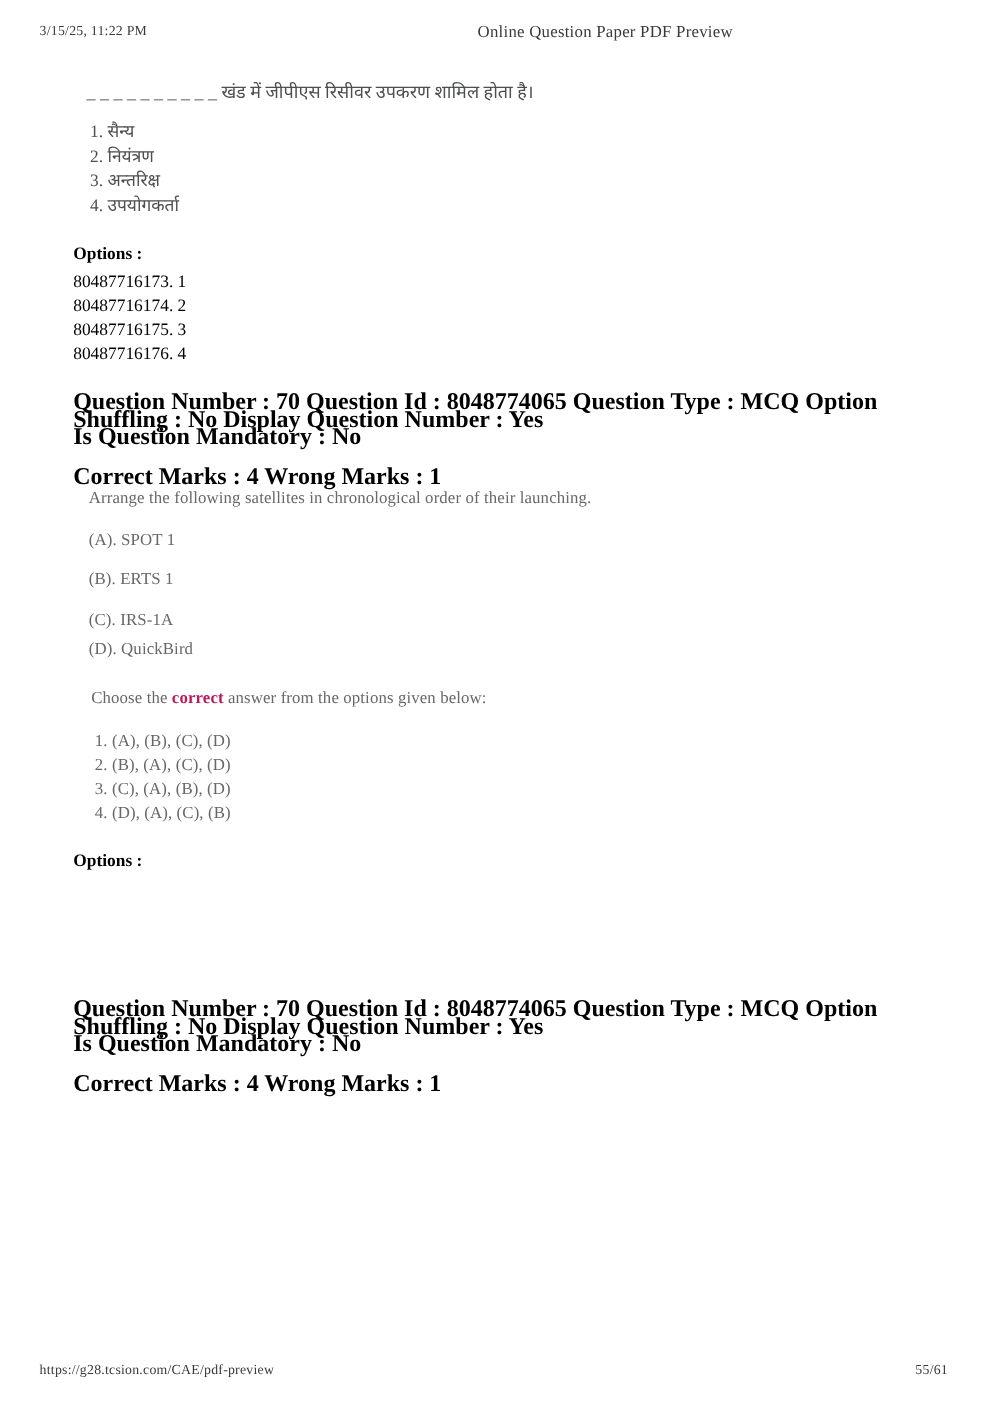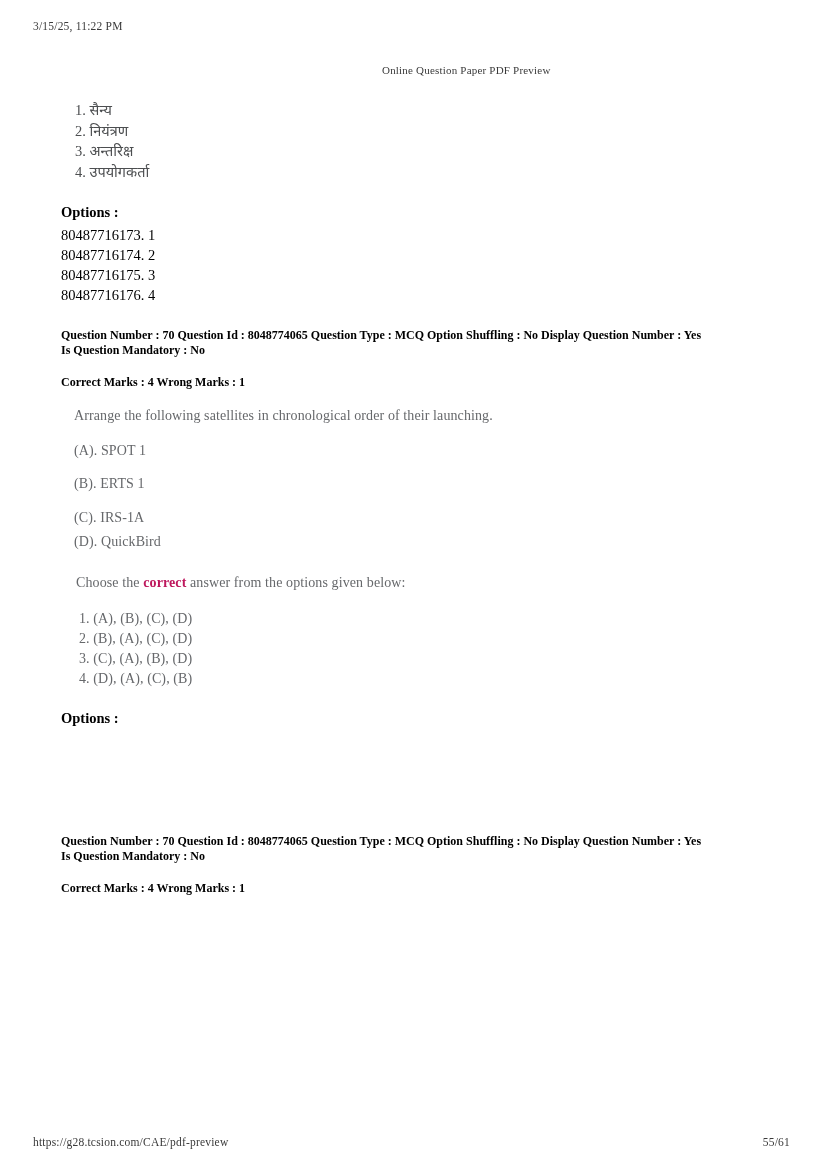--- a/index.html
+++ b/index.html
@@ -6,21 +6,21 @@
   html,body { background:#ffffff; }
   body {
     width:826px; height:1169px; position:relative;
     font-family:"Liberation Sans","DejaVu Sans",sans-serif;
     -webkit-font-smoothing:antialiased;
   }
   .page { position:absolute; top:0; left:0; width:826px; height:1169px; background:#fff; overflow:hidden; }
 
   
   .hdr-left  { position:absolute; top:20px; left:33px;  font-size:11.5px; color:#3a3a3a; letter-spacing:.2px; }
-  .hdr-title { position:absolute; top:20px; left:382px; font-size:11px; color:#3a3a3a; letter-spacing:.2px;margin-top:44px; }
+  .hdr-title { position:absolute; top:20px; left:398px; font-size:14px; color:#3a3a3a; letter-spacing:.2px; }
   .ftr-url   { position:absolute; top:1136px; left:33px;  font-size:11.5px; color:#3a3a3a; letter-spacing:.2px; }
   .ftr-page  { position:absolute; top:1136px; right:36px; font-size:11.5px; color:#3a3a3a; letter-spacing:.2px; }
 
   
   .q-img { color:#55575a; font-size:14.5px; }
   .hindi-question { position:absolute; top:66px;  left:72px; color:#4c4e50; font-size:15px; }
   .hindi-options  { position:absolute; top:100px; left:75px; color:#4c4e50; font-size:14.5px; line-height:20.7px; }
 
   .eng-question { position:absolute; top:408px; left:74px; color:#66686b; font-size:14px; letter-spacing:.1px; }
   .abcd { position:absolute; left:74px; width:400px; }
@@ -29,33 +29,34 @@
   .choose-line b { font-weight:bold; color:#be185d; }
   .num-options { position:absolute; top:609px; left:79px; color:#66686b; font-size:14px; line-height:20px; letter-spacing:.1px; }
 
   
   .serif { font-family:"Liberation Serif","DejaVu Serif",serif; color:#000; }
   .opts-label { font-weight:bold; font-size:14.5px; }
   .opts-list  { font-size:14.5px; line-height:20px; margin-top:4px; }
   .opts-block-1 { position:absolute; top:204px; left:61px; }
   .opts-block-2 { position:absolute; top:710px; left:61px; }
 
-  .meta-block { position:absolute; left:61px; width:725px; font-weight:bold; font-size:12px; line-height:14.6px; }
+  .meta-block { position:absolute; left:61px; width:725px; font-weight:bold; font-size:20px; line-height:14.6px; }
   .meta-block-1 { top:328px; }
   .meta-block-2 { top:834px; }
   .meta-line3 { margin-top:18px; }
 </style>
 </head>
 <body>
 
 <div class="page">
 
   <div class="hdr-left">3/15/25, 11:22 PM</div>
   <div class="hdr-title">Online Question Paper PDF Preview</div>
 
+  <div class="hindi-question q-img">_ _ _ _ _ _ _ _ _ _ खंड में जीपीएस रिसीवर उपकरण शामिल होता है।</div>
   <div class="hindi-options">
     <div>1. सैन्य</div>
     <div>2. नियंत्रण</div>
     <div>3. अन्तरिक्ष</div>
     <div>4. उपयोगकर्ता</div>
   </div>
 
   <div class="opts-block-1 serif">
     <div class="opts-label">Options :</div>
     <div class="opts-list">

